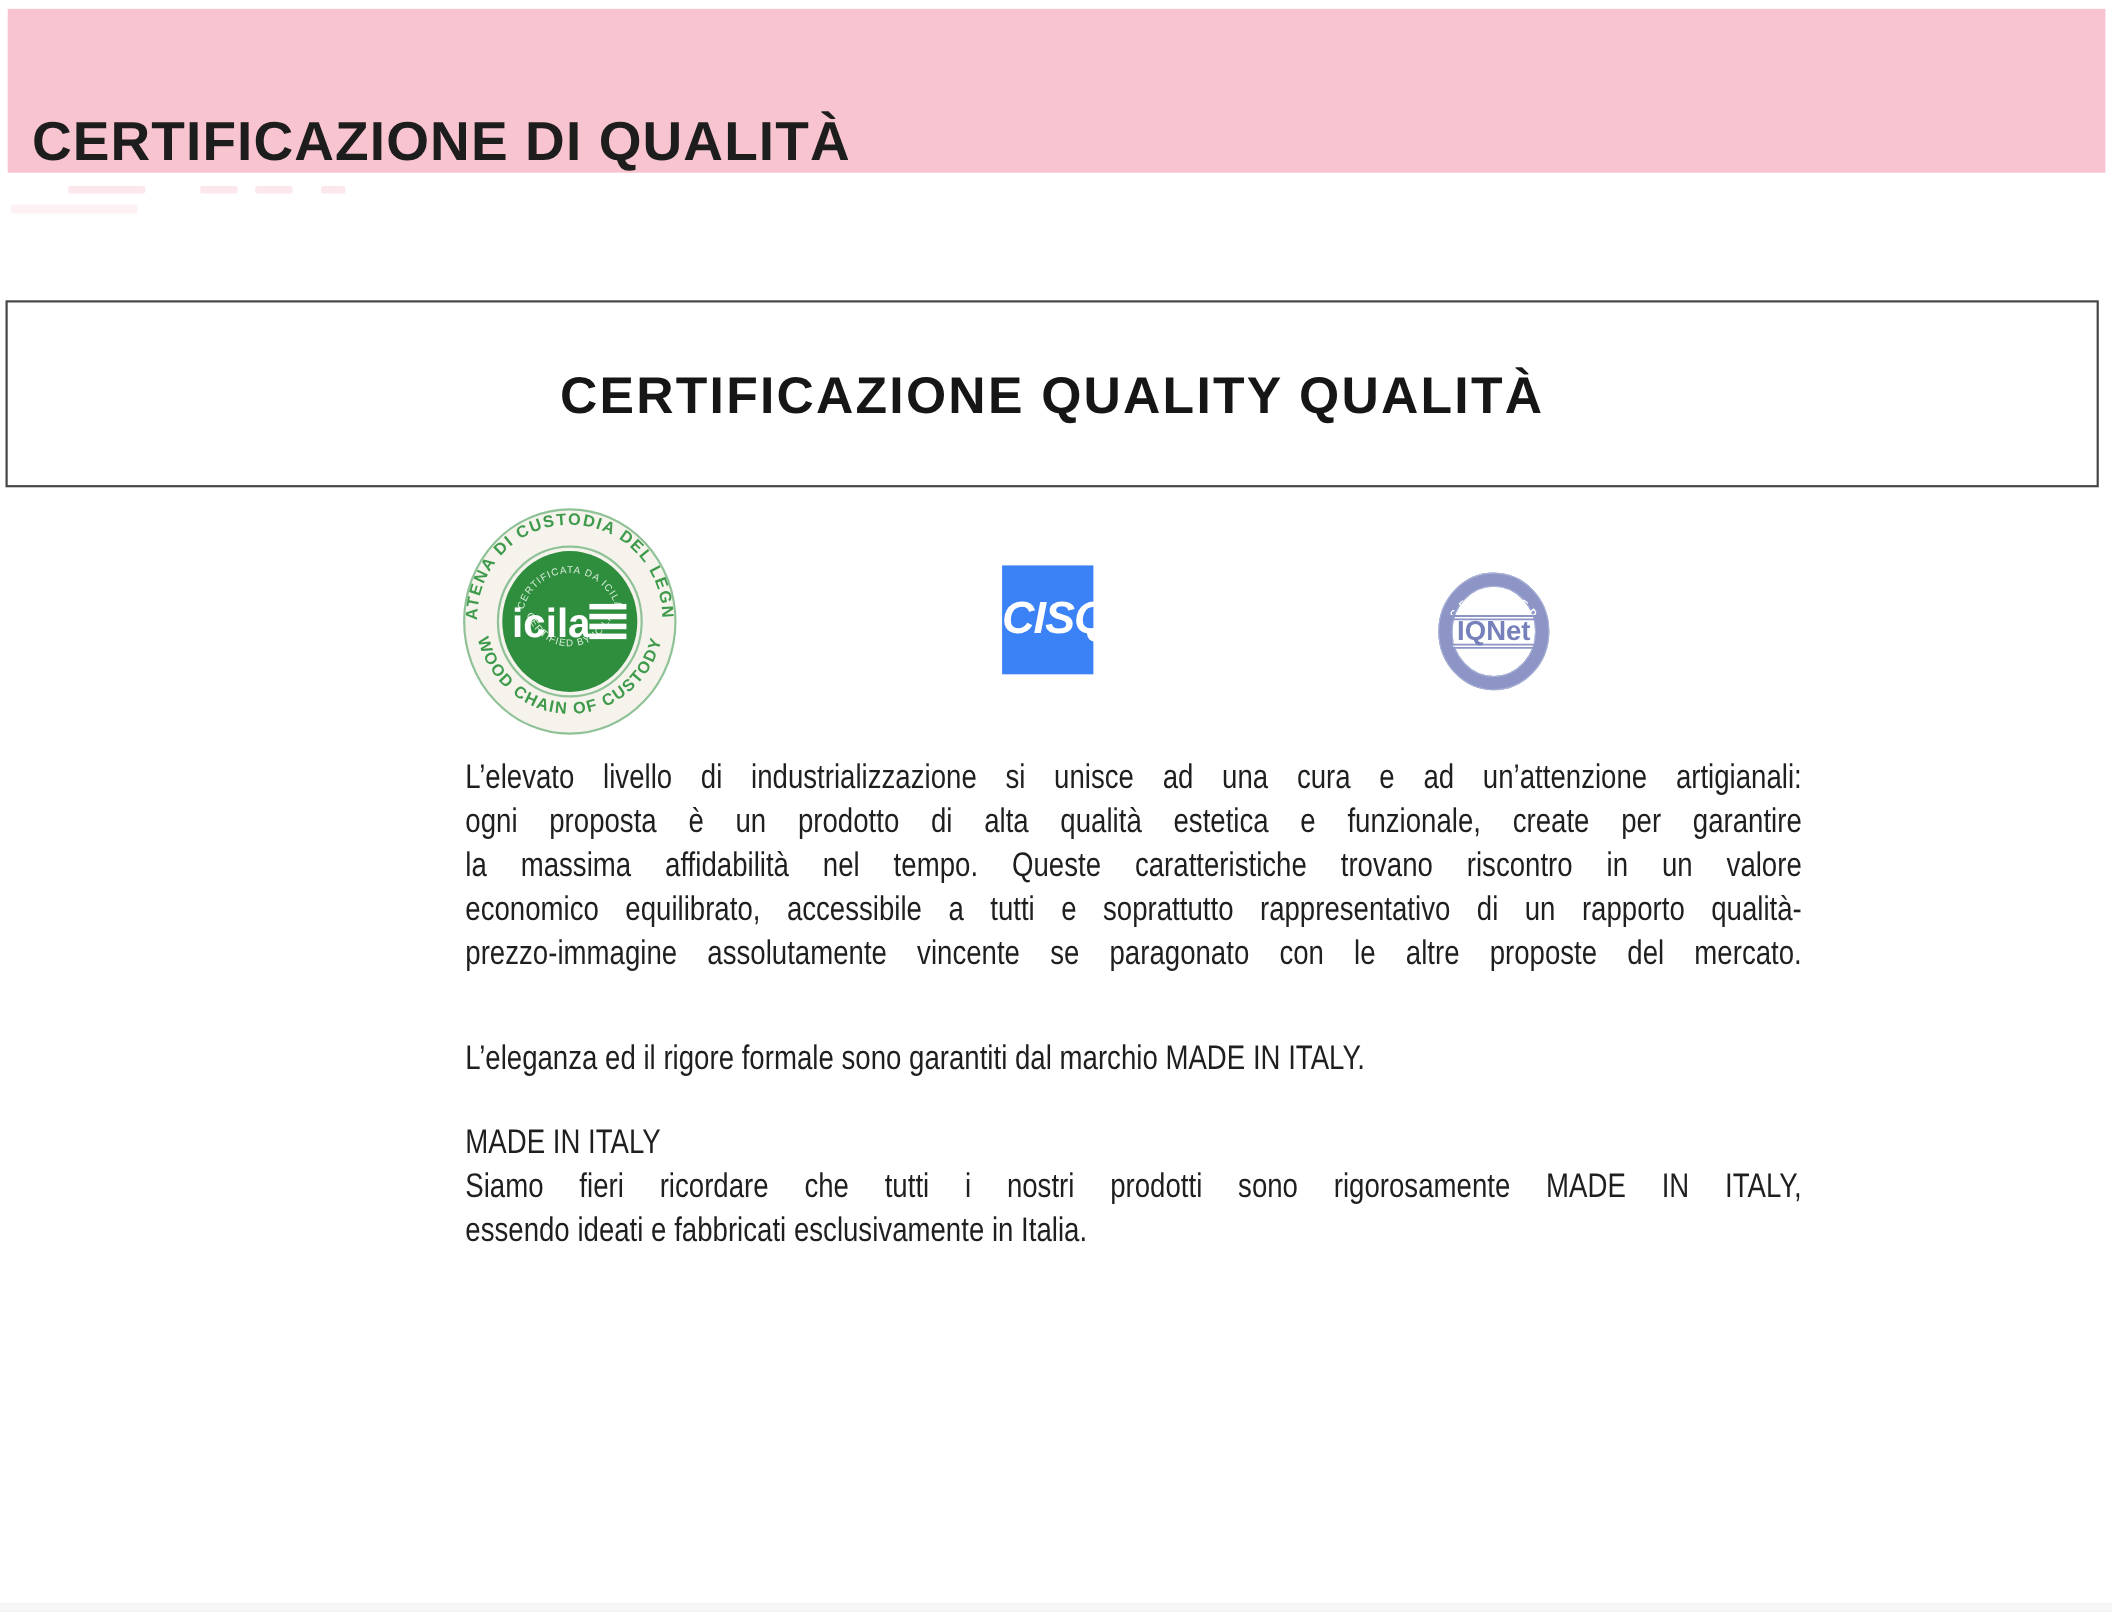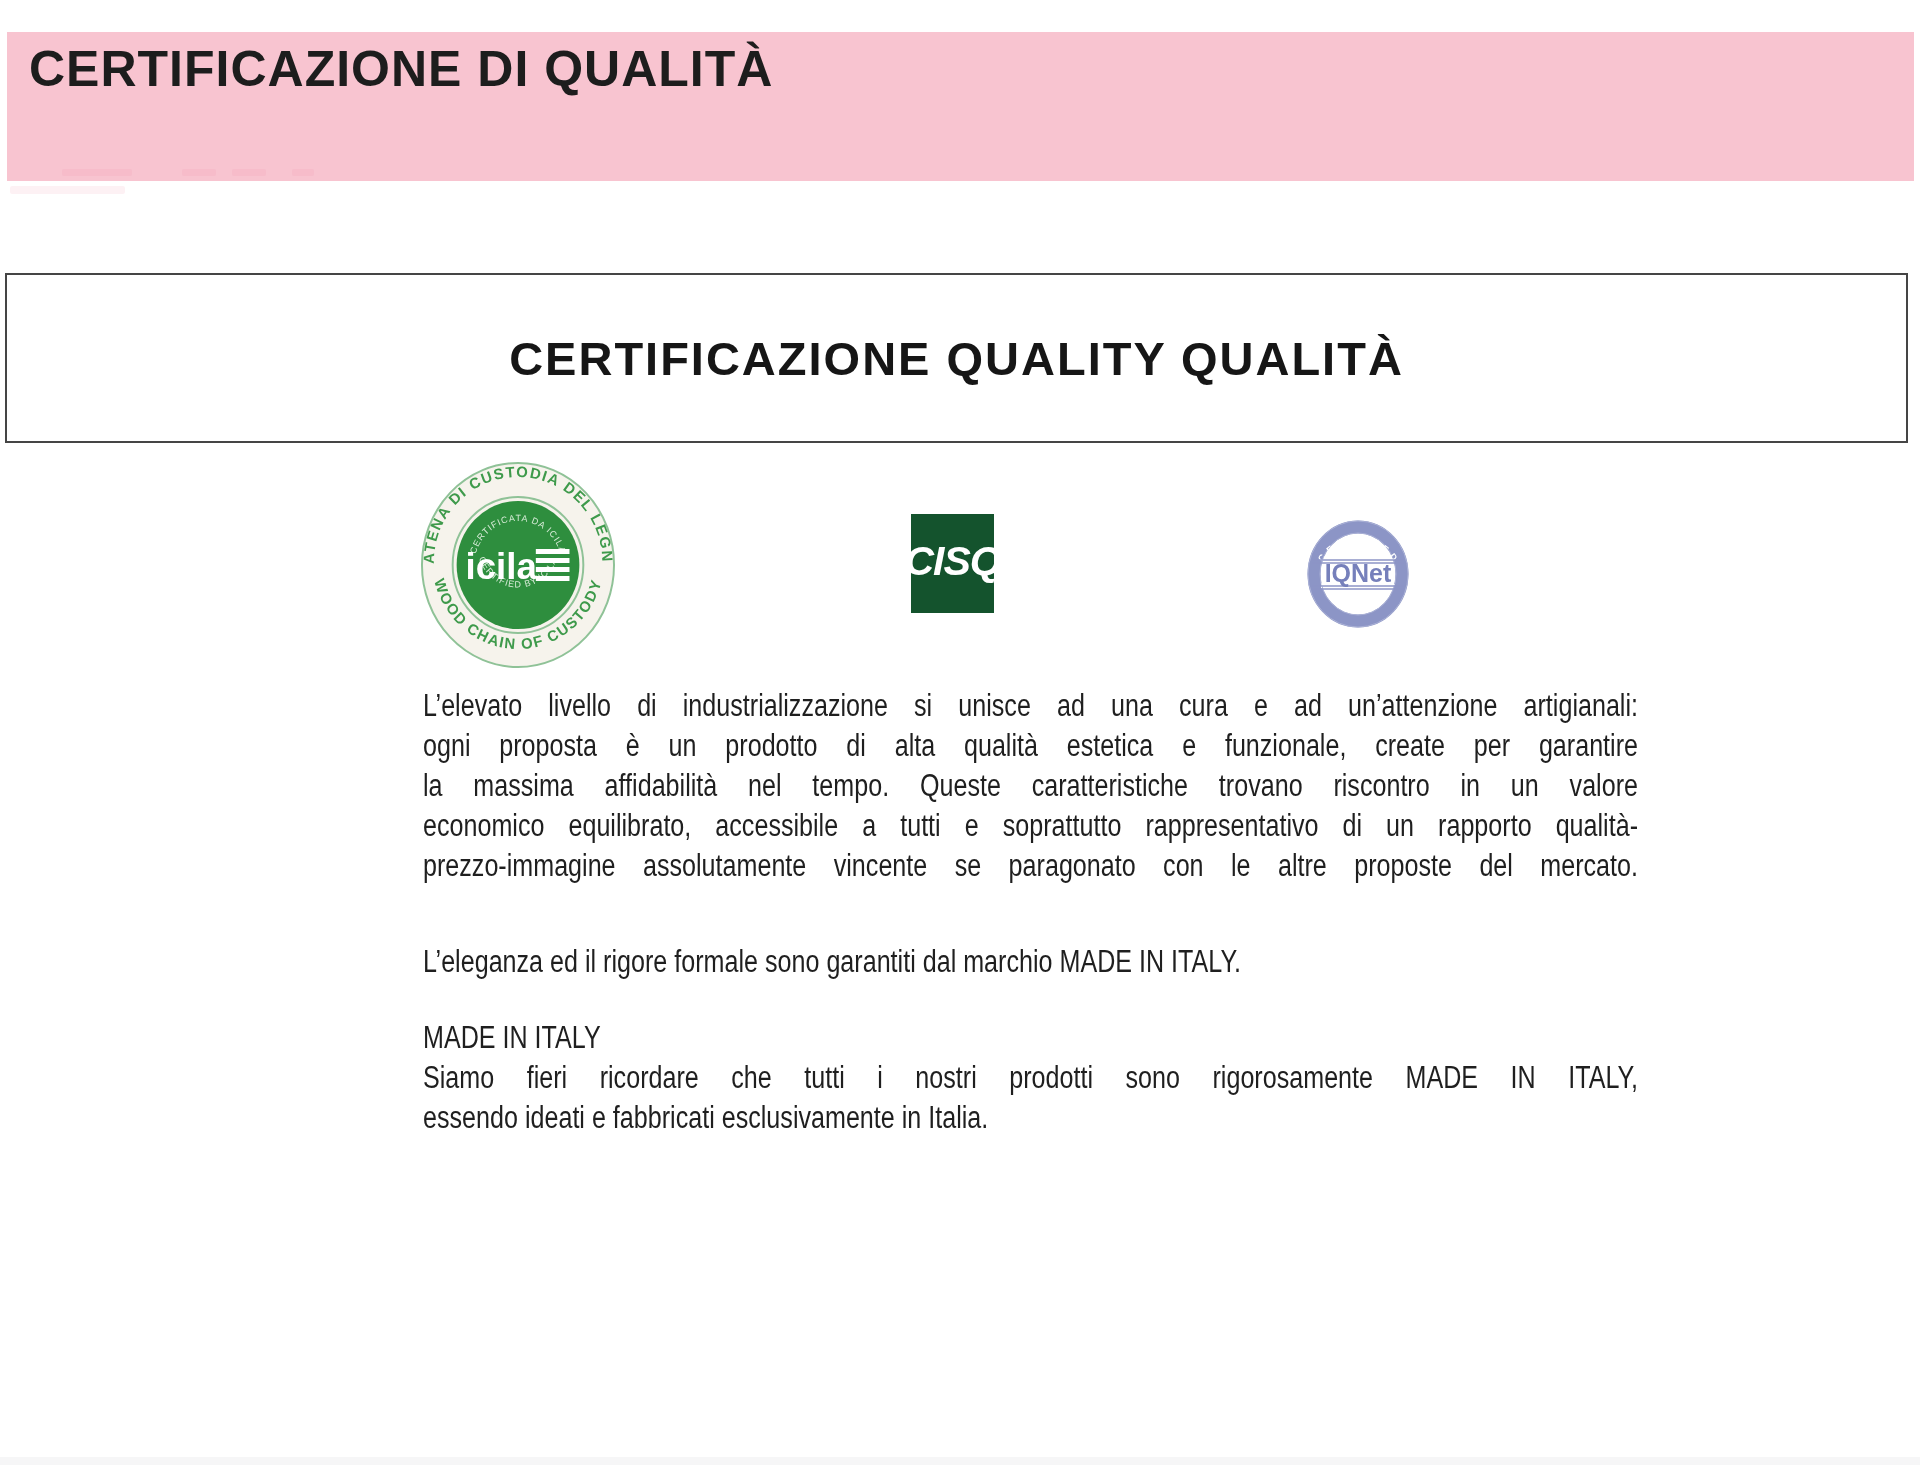--- a/index.html
+++ b/index.html
@@ -6,23 +6,23 @@
   .page{
     position:relative;
     width:1920px;height:1465px;
     background:#ffffff;
     font-family:"Liberation Sans",sans-serif;
     overflow:hidden;
   }
 
   
   .pink-band{
-    position:absolute;left:7px;top:32px;width:1907px;height:149px;
+    position:absolute;left:7px;top:8px;width:1907px;height:149px;
     background:#f8c4d0;
-    display:flex;align-items:flex-start;
+    display:flex;align-items:flex-end;
     padding-left:22px;box-sizing:border-box;
   }
   .band-title{
     font-size:50px;font-weight:bold;color:#1d1d1d;
     letter-spacing:1px;padding-top:8px;
   }
   .artifact{position:absolute;background:rgba(244,170,187,0.28);border-radius:2px;}
   .a1{left:62px;top:169px;width:70px;height:7px;}
   .a2{left:182px;top:169px;width:34px;height:7px;}
   .a3{left:232px;top:169px;width:34px;height:7px;}
@@ -40,22 +40,22 @@
     font-size:47px;font-weight:bold;color:#161616;
     letter-spacing:2px;line-height:61px;white-space:nowrap;
   }
 
   
   .logo{position:absolute;}
   .icila-svg{left:419px;top:459px;width:198px;height:212px;}
   .iqnet-svg{left:1303px;top:512px;width:110px;height:124px;}
   .cisq-box{
     left:911px;top:514px;width:83px;height:99px;
-    background:#14532d;
-    display:flex;align-items:center;justify-content:center;
+    background:#3b82f6;
+    display:flex;align-items:center;
   }
   .cisq-word{
     color:#ffffff;font-size:41px;font-weight:bold;font-style:italic;
     letter-spacing:-1px;padding-bottom:4px;
   }
 
   
   .body-text{
     position:absolute;left:423px;top:686px;width:1500px;
     transform:scaleX(0.81);transform-origin:top left;

